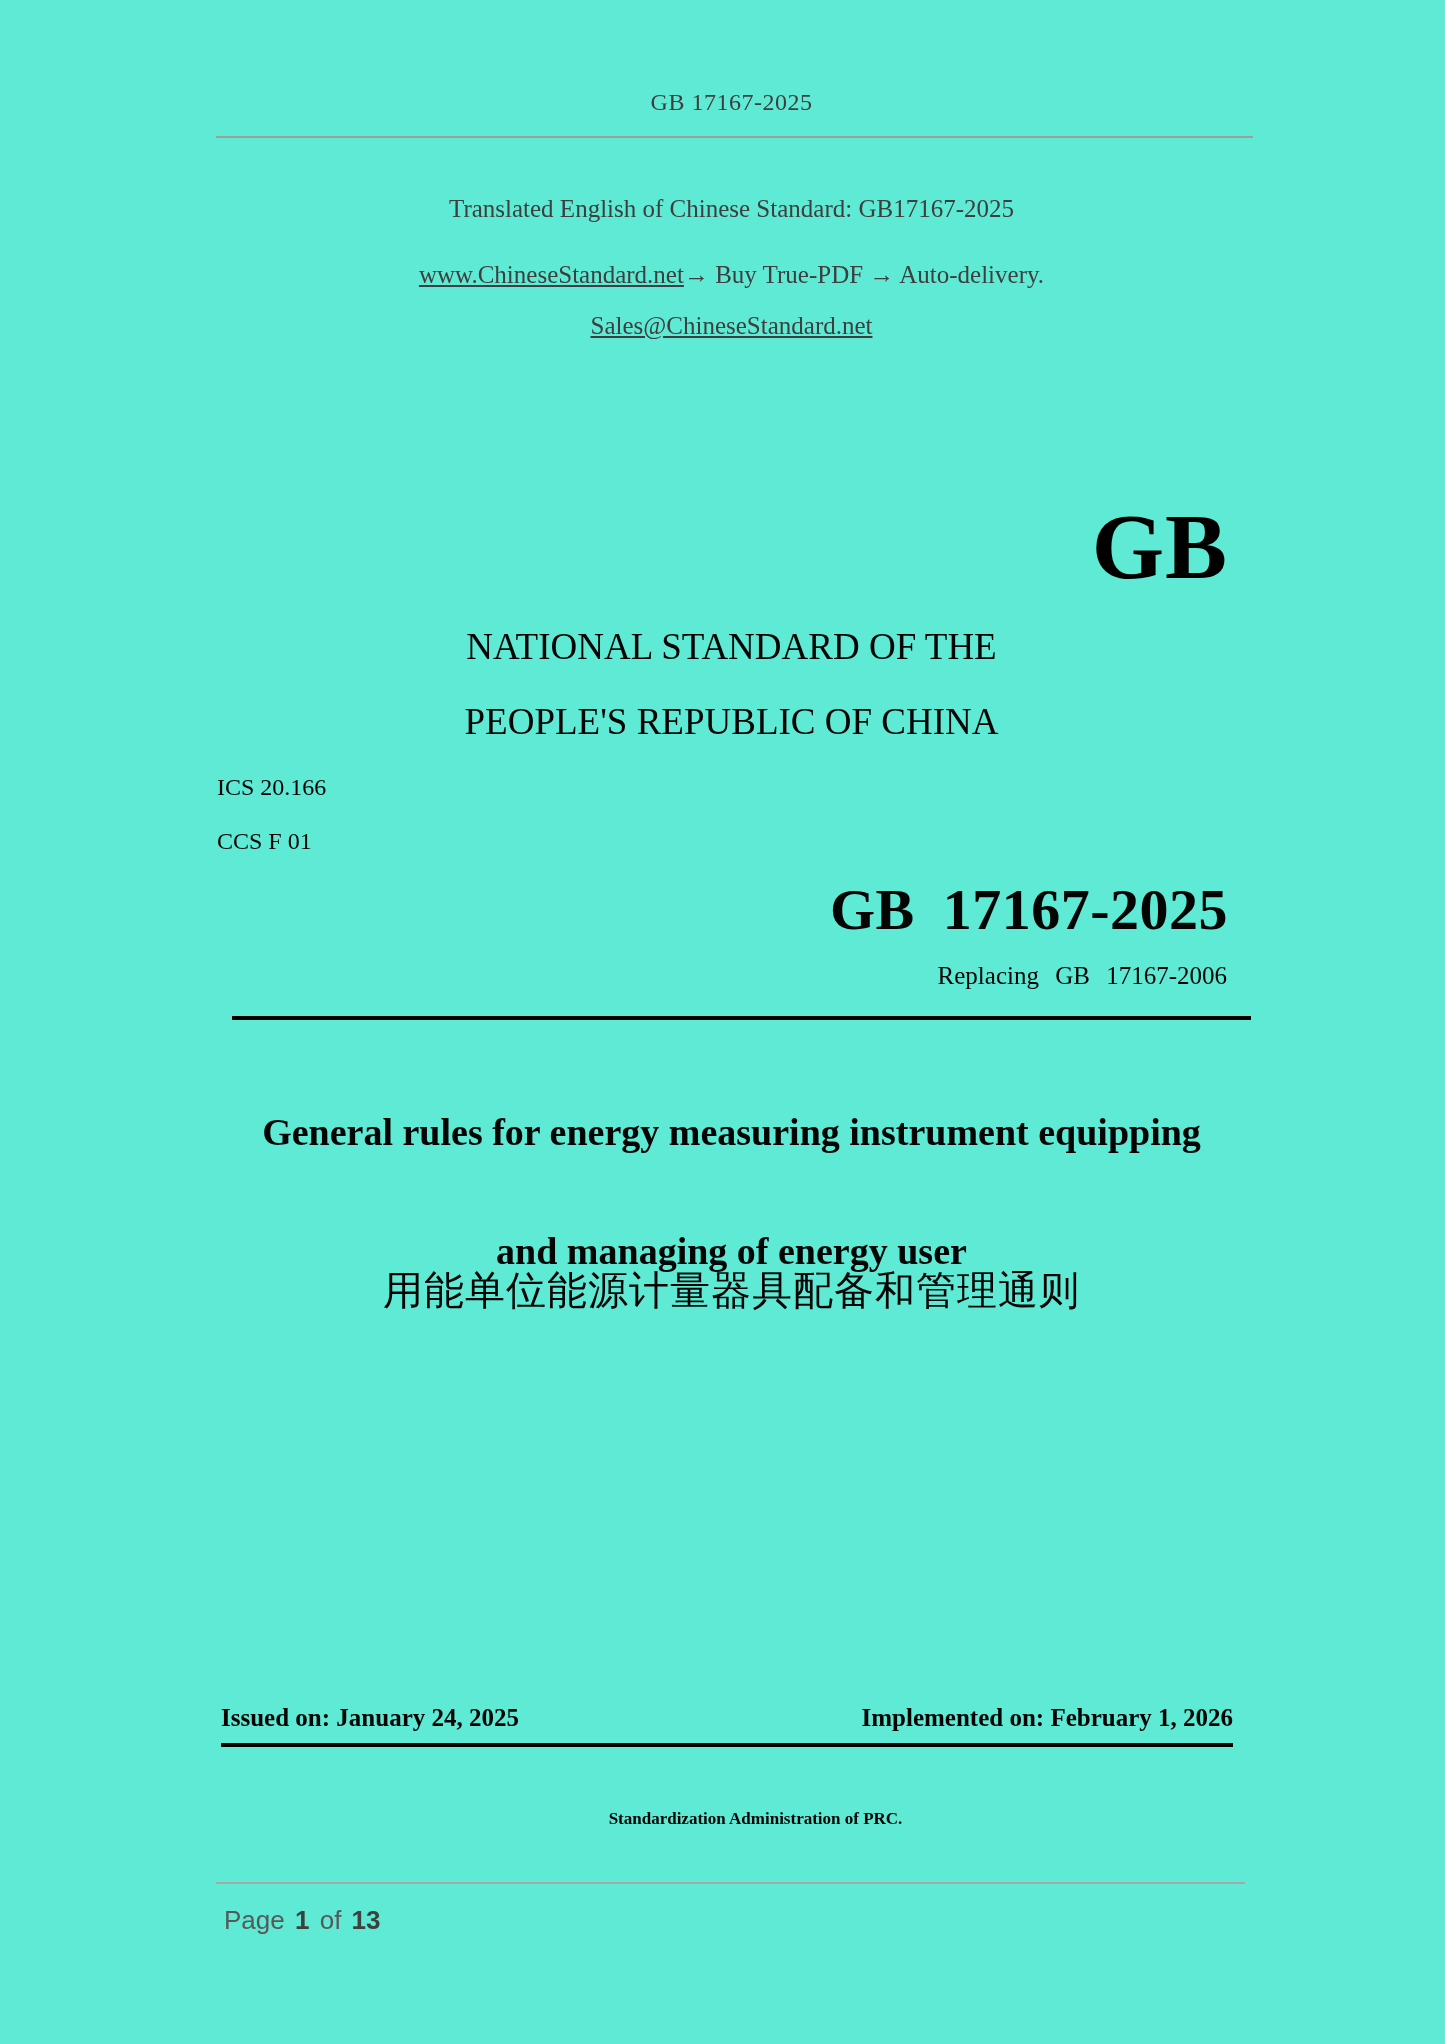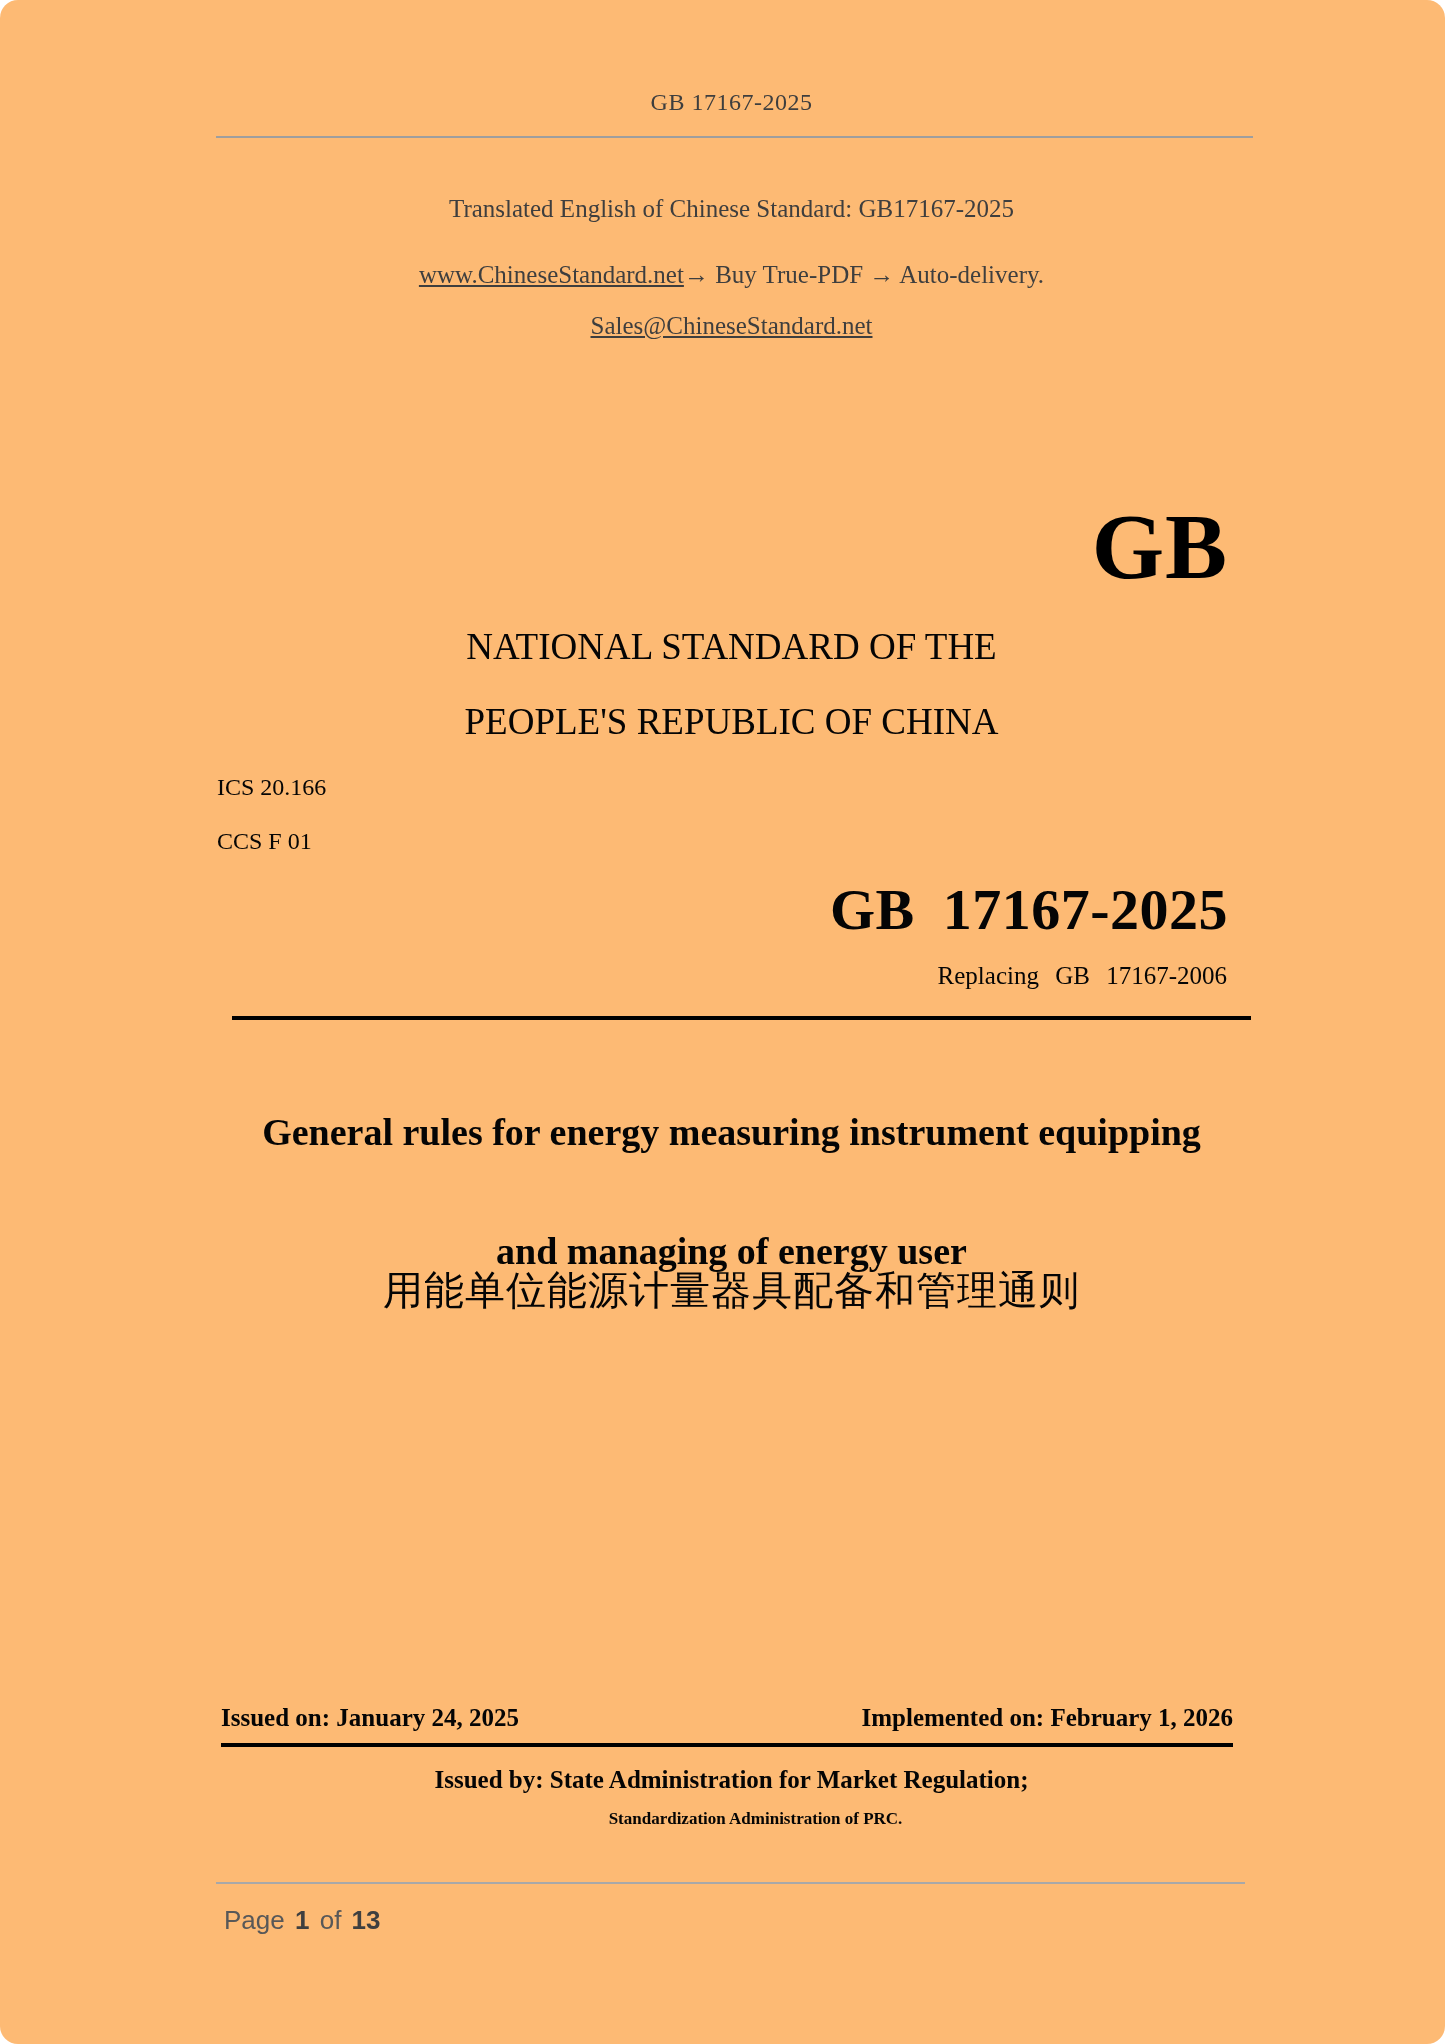--- a/index.html
+++ b/index.html
@@ -4,21 +4,21 @@
 <style>
   * { margin: 0; padding: 0; box-sizing: border-box; }
   html, body { background: #ffffff; }
   body {
     width: 1445px; height: 2044px;
     position: relative;
     font-family: "Liberation Serif", "DejaVu Serif", serif;
     color: #050505;
     overflow: hidden;
   }
-  .page { position: absolute; inset: 0; background: #fdba74; border-radius: 18px; }
+  .page { position: absolute; inset: 0; background: #5eead4; }
 
   
   .abs { position: absolute; white-space: nowrap; }
 
   
   .center-col { left: 218px; width: 1027px; text-align: center; }
 
   .gray { color: #3e3e3e; }
 
   .hdr-code { top: 89px; font-size: 24px; letter-spacing: 0.5px; }
@@ -120,21 +120,20 @@
   <div class="abs center-col title-en2">and managing of energy user</div>
   <div class="abs center-col title-zh">用能单位能源计量器具配备和管理通则</div>
 
   <div class="dates-row">
     <span>Issued on: January 24, 2025</span>
     <span>Implemented on: February 1, 2026</span>
   </div>
 
   <div class="rule rule-thick rule-issued"></div>
 
-  <div class="abs center-col issuer1">Issued by: State Administration for Market Regulation;</div>
   <div class="abs center-col issuer2">Standardization Administration of PRC.</div>
 
   <div class="rule rule-footer"></div>
 
   <div class="footer-row">
     <span class="page-ind">
       <span>Page</span>
       <b>1</b>
       <span>of</span>
       <b>13</b>

